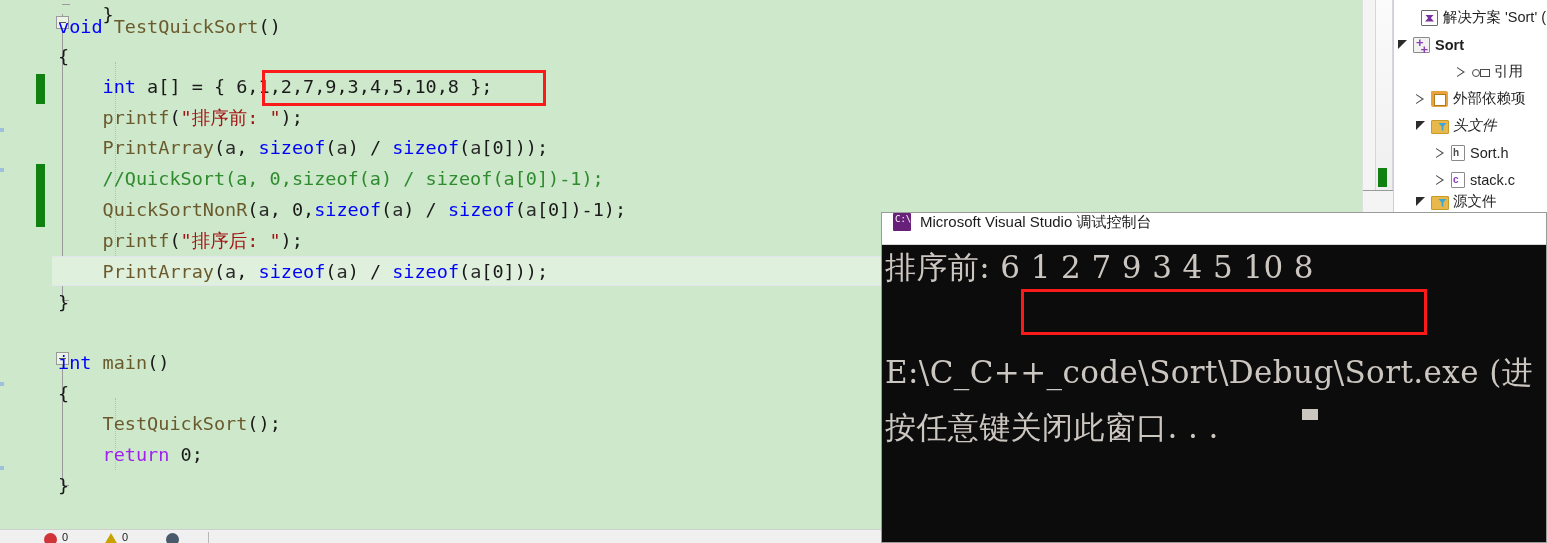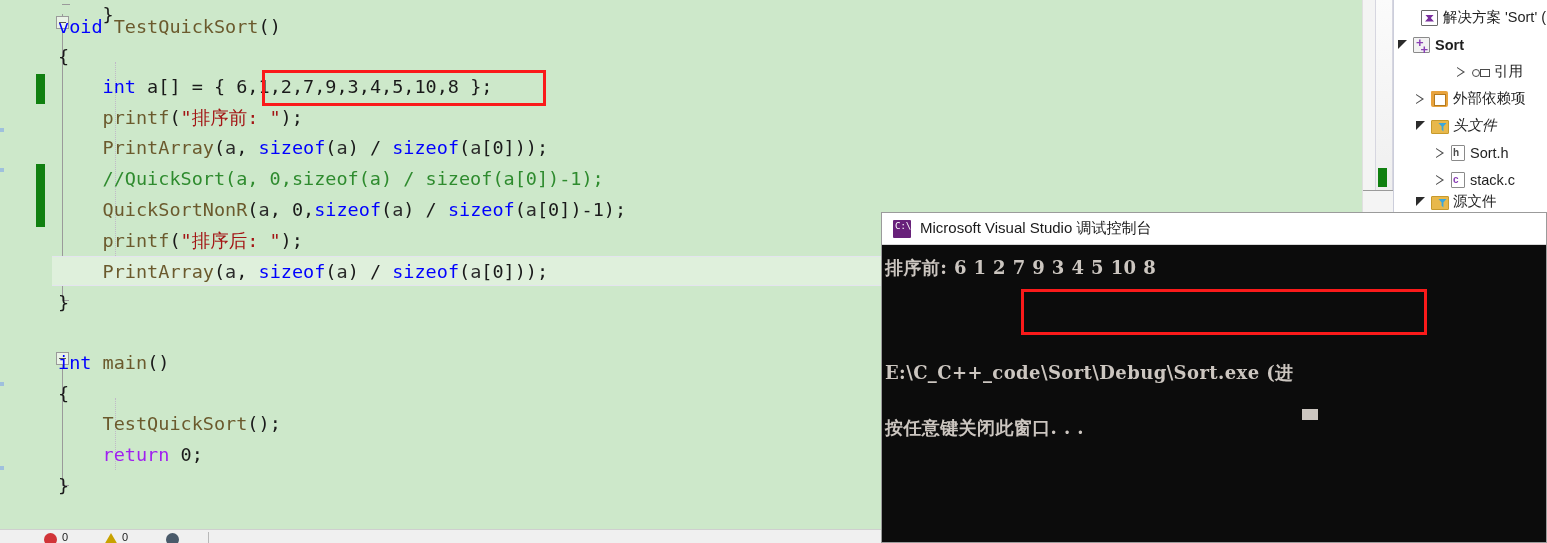--- a/index.html
+++ b/index.html
@@ -231,21 +231,21 @@
     position: absolute; left: 881px; top: 212px;
     width: 666px; height: 331px;
     background: #0c0c0c;
     border: 1px solid #9b9b9b;
     overflow: hidden;
   }
   #console-title {
     position: absolute; left: 0; top: 0;
     width: 666px; height: 32px;
     background: #ffffff;
-    display: flex; align-items: center;
+    display: flex; 
     border-bottom: 1px solid #d8d8d8;
   }
   #console-title .ic {
     width: 18px; height: 18px; margin-left: 11px; margin-right: 9px;
     background: #68217a; border-radius: 1px; position: relative;
     flex: 0 0 auto;
   }
   #console-title .ic::after {
     content: "C:\\"; position: absolute; left: 2px; top: 1px;
     font-size: 9px; color: #ffffff;
@@ -253,27 +253,26 @@
   }
   #console-title .t {
     font-size: 15px; color: #1a1a1a;
     font-family: "Liberation Sans", sans-serif;
   }
   #console-body {
     position: absolute; left: 0; top: 32px;
     width: 666px; height: 298px;
     background: #0c0c0c;
     font-family: "DejaVu Serif", "Liberation Serif", serif;
-    font-size: 18px;
+    font-size: 31px;
     line-height: 35px;
     color: #ccc6c0;
     white-space: pre;
     padding: 5px 0 0 2px;
     letter-spacing: 0.4px;
-    font-weight: bold;
   }
   #console-body .ln { position: absolute; left: 3px; }
   #out-box {
     position: absolute; left: 139px; top: 76px;
     width: 406px; height: 46px;
     border: 3px solid #fa1a1a;
   }
   #caret {
     position: absolute; left: 420px; top: 196px;
     width: 16px; height: 11px; background: #ccc6c0;

